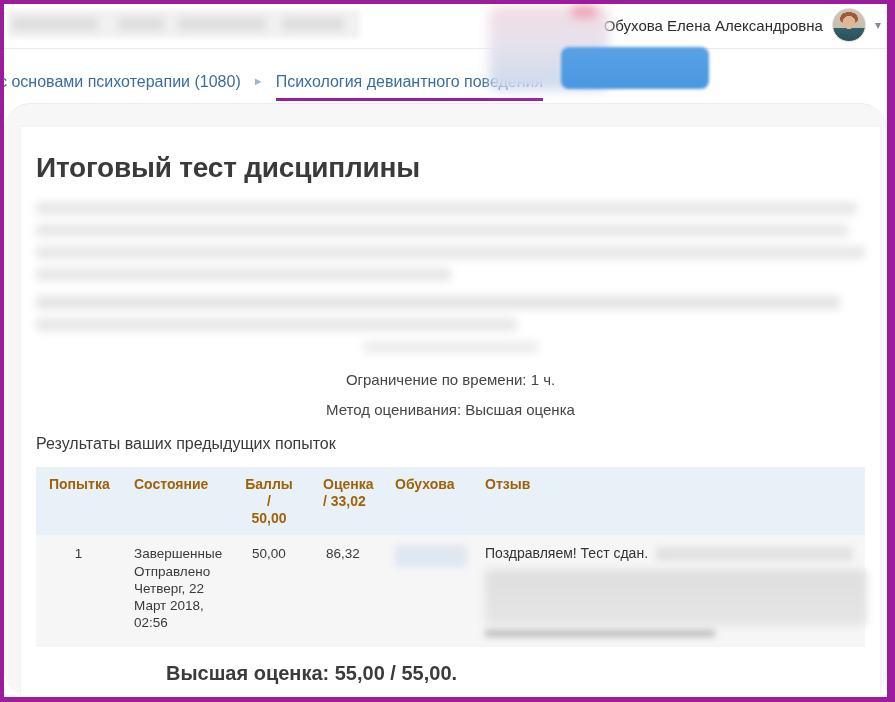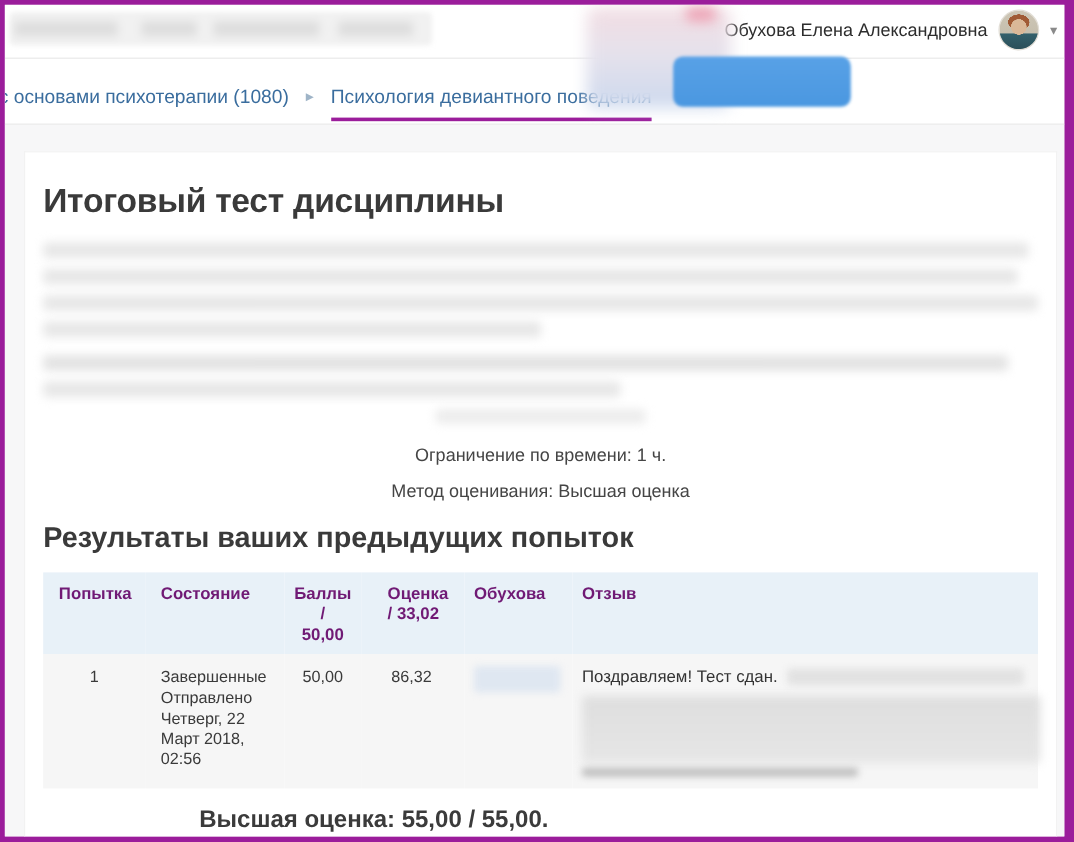--- a/index.html
+++ b/index.html
@@ -38,40 +38,40 @@
   
   .breadcrumb{height:54px;background:#fff;display:flex;align-items:baseline;gap:12px;
               padding:24px 0 0 0;box-sizing:border-box;white-space:nowrap;overflow:hidden;}
   .crumb{color:var(--link-blue,#3a6d9e);font-size:16px;text-decoration:none;}
   .crumb-parent{margin-left:-5px;}
   .crumb-sep{color:#9fb4c7;font-size:11px;position:relative;top:-2px;}
   .crumb-current{border-bottom:3px solid var(--accent-purple,#9b1d9b);padding-bottom:7px;cursor:pointer;}
 
   
   .page-bg{position:absolute;left:0;right:0;top:99px;bottom:0;background:#f7f7f8;border-top:1px solid #ececec;
-           padding:22px 6px 0 16px;box-sizing:border-box;}
+           padding:22px 6px 0 16px;box-sizing:border-box;border-radius:27px;}
   .card{background:#fff;height:100%;box-sizing:border-box;padding:0 15px;border:1px solid #f2f2f2;border-bottom:none;}
 
   h1.doc-title{margin:25px 0 0 0;font-size:28px;font-weight:bold;color:#3a3a3a;letter-spacing:-0.2px;}
 
   .redacted-block{margin-top:18px;}
   .blur-line{height:13px;border-radius:3px;background:#e7e7e7;filter:blur(4px);margin-bottom:9px;}
   .blur-line.w1{width:99%;}.blur-line.w2{width:98%;}.blur-line.w3{width:100%;}
   .blur-line.w4{width:50%;}.blur-line.w5{width:97%;margin-top:15px;background:#e3e3e3;}
   .blur-line.w6{width:58%;}
   .blur-line.center-bar{width:175px;height:12px;margin:10px auto 0 auto;background:#ececec;}
 
   p.center-info{text-align:center;font-size:15px;color:#454545;margin:18px 0 0 0;}
   p.center-info + p.center-info{margin-top:13px;}
 
-  h2.results-heading{margin:17px 0 14px 0;font-size:24px;font-weight:bold;color:#3a3a3a;}
+  h2.results-heading{margin:17px 0 14px 0;font-size:16px;font-weight:normal;color:#3a3a3a;}
 
   
   table.attempts{width:100%;border-collapse:collapse;table-layout:fixed;}
-  table.attempts th{background:var(--table-header-bg,#e8f1f8);color:#701a75;font-size:14px;font-weight:bold;
+  table.attempts th{background:var(--table-header-bg,#e8f1f8);color:#a16207;font-size:14px;font-weight:bold;
       text-align:left;vertical-align:top;padding:9px 0 9px 13px;white-space:pre-line;line-height:1.2;}
   table.attempts th.c{text-align:center;padding-left:0;}
   table.attempts th.p20{padding-left:22px;}
   table.attempts th.p8{padding-left:8px;}
   table.attempts td{background:var(--table-row-bg,#f6f6f6);vertical-align:top;font-size:13.5px;color:#3a3a3a;
       padding:10px 0 10px 13px;line-height:1.28;}
   table.attempts td.c{text-align:center;padding-left:0;}
   table.attempts td.p20{padding-left:25px;}
   table.attempts td.p8{padding-left:8px;}
   td.state-cell{white-space:pre-line;}

